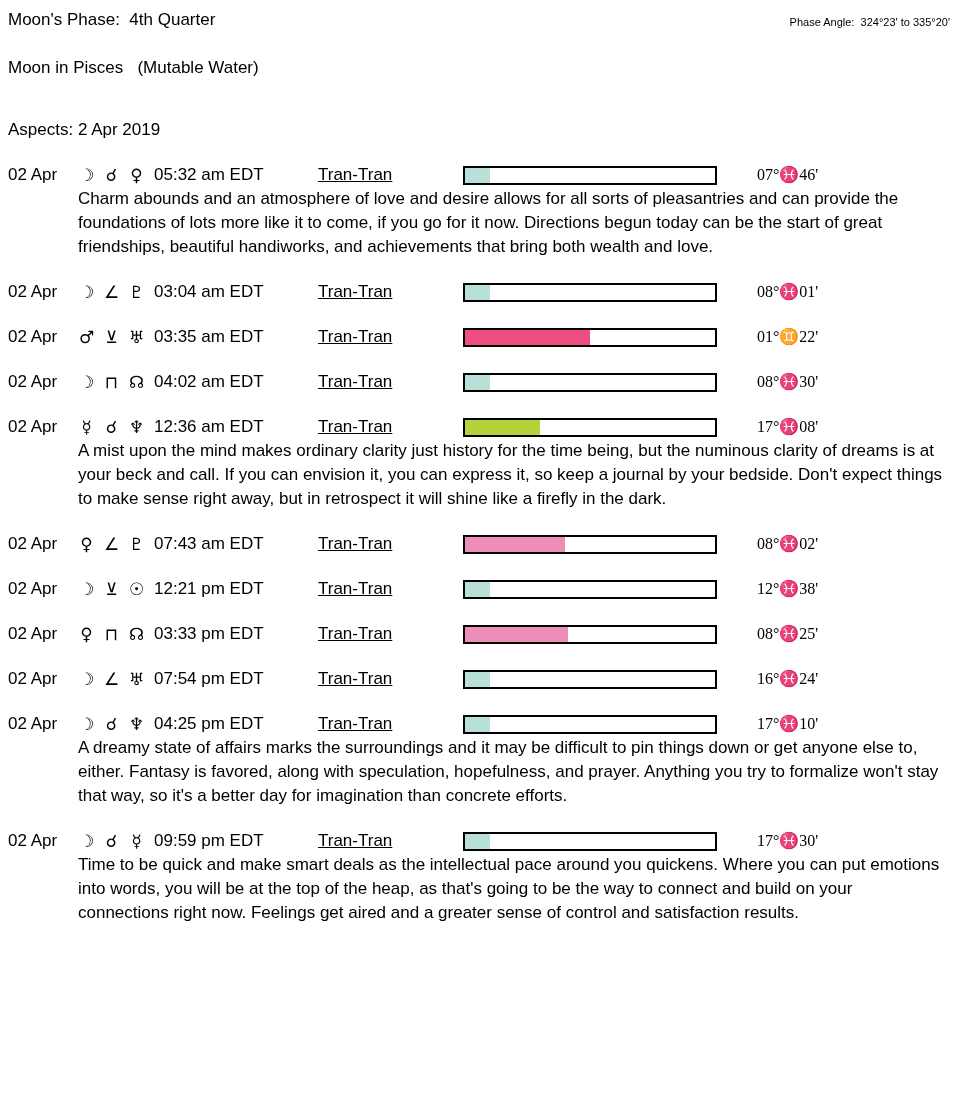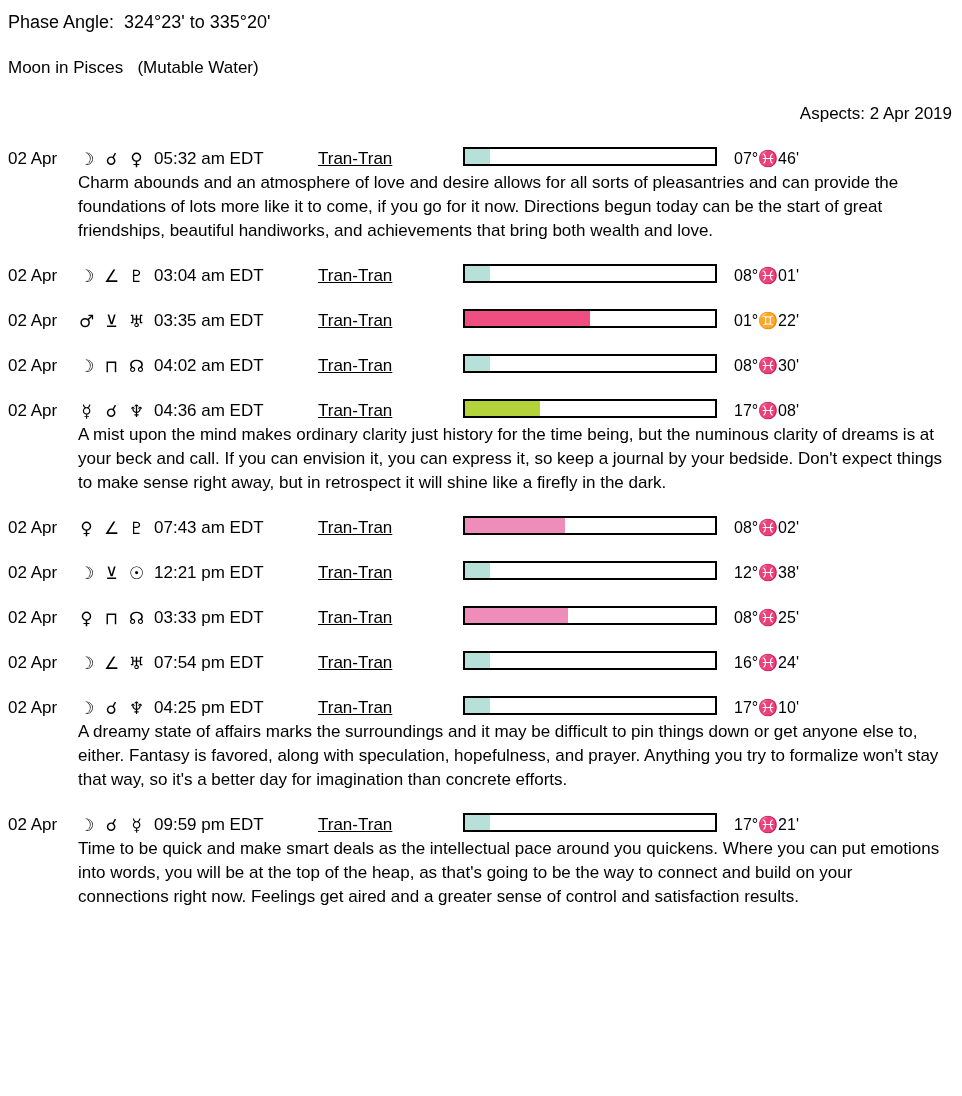--- a/index.html
+++ b/index.html
@@ -6,42 +6,43 @@
   body {
     width: 962px; height: 1096px; overflow: hidden;
     background: #ffffff; color: #000000;
     font-family: "Liberation Sans", sans-serif;
     font-size: 17px; line-height: 24px;
   }
   .page { padding: 8px 10px 0 8px; }
 
   .topline { display: flex; justify-content: space-between; align-items: flex-start; }
   .hdr { white-space: pre-wrap; }
-  .phase-angle { font-size: 18px; padding-top: 2px; padding-right: 2px; white-space: pre-wrap; }
+  .phase-angle { font-size: 11px; padding-top: 2px; padding-right: 2px; white-space: pre-wrap; }
   .hline { margin-top: 22px; }
-  .section-title { text-align: right; margin-top: 22px; }
-
-  .row { display: flex; height: 24px; margin-top: 21px; }
+  .section-title { text-align: left; margin-top: 38px; }
+
+  .row { display: flex; align-items: center; height: 24px; margin-top: 21px; }
   .c-date { width: 66px; flex: none; }
   .c-glyphs { width: 80px; flex: none; display: flex; font-family: "DejaVu Sans", sans-serif; font-size: 17px; }
   .c-glyphs .g { width: 25px; text-align: center; flex: none; }
   .c-time { width: 164px; flex: none; }
   .c-type { width: 145px; flex: none; text-decoration: underline; }
   .bar { flex: none; box-sizing: border-box; width: 254px; height: 19px; border: 2px solid #000; background: #ffffff; display: block; }
   .fill { display: block; height: 100%; }
-  .c-deg { margin-left: 17px; font-family: Liberation Sans, sans-serif; font-size: 16px; white-space: nowrap; }
+  .c-deg { margin-left: 40px; font-family: Liberation Serif, serif; font-size: 16px; white-space: nowrap; }
 
   .para { margin: 0 0 0 70px; width: 868px; }
 </style>
 </head>
 <body>
 
 <div class="page">
 
   <div class="topline">
+    <div class="hdr">Moon's Phase:  4th Quarter</div>
     <div class="phase-angle">Phase Angle:  324°23' to 335°20'</div>
   </div>
   <div class="hdr hline">Moon in Pisces   (Mutable Water)</div>
 
   <div class="section-title">Aspects: 2 Apr 2019</div>
 
   <div class="row">
     <span class="c-date">02 Apr</span>
     <span class="c-glyphs">
         <span class="g">☽</span>
@@ -102,21 +103,21 @@
     <span class="c-deg">08°♓30'</span>
   </div>
 
   <div class="row">
     <span class="c-date">02 Apr</span>
     <span class="c-glyphs">
         <span class="g">☿</span>
         <span class="g">☌</span>
         <span class="g">♆</span>
       </span>
-    <span class="c-time">04:36 am EDT</span>
+    <span class="c-time">12:36 am EDT</span>
     <span class="c-type">Tran-Tran</span>
     <span class="bar">
         <span class="fill" style="width: 30%; background: rgb(180, 211, 59);"></span>
       </span>
     <span class="c-deg">17°♓08'</span>
   </div>
   <div class="para">A mist upon the mind makes ordinary clarity just history for the time being, but the numinous clarity of dreams is at your beck and call. If you can envision it, you can express it, so keep a journal by your bedside. Don't expect things to make sense right away, but in retrospect it will shine like a firefly in the dark.</div>
 
   <div class="row">
     <span class="c-date">02 Apr</span>
@@ -199,17 +200,17 @@
     <span class="c-glyphs">
         <span class="g">☽</span>
         <span class="g">☌</span>
         <span class="g">☿</span>
       </span>
     <span class="c-time">09:59 pm EDT</span>
     <span class="c-type">Tran-Tran</span>
     <span class="bar">
         <span class="fill" style="width: 10%; background: rgb(183, 224, 217);"></span>
       </span>
-    <span class="c-deg">17°♓21'</span>
+    <span class="c-deg">17°♓30'</span>
   </div>
   <div class="para">Time to be quick and make smart deals as the intellectual pace around you quickens. Where you can put emotions into words, you will be at the top of the heap, as that's going to be the way to connect and build on your connections right now. Feelings get aired and a greater sense of control and satisfaction results.</div>
 
 </div>
 
 </body></html>

